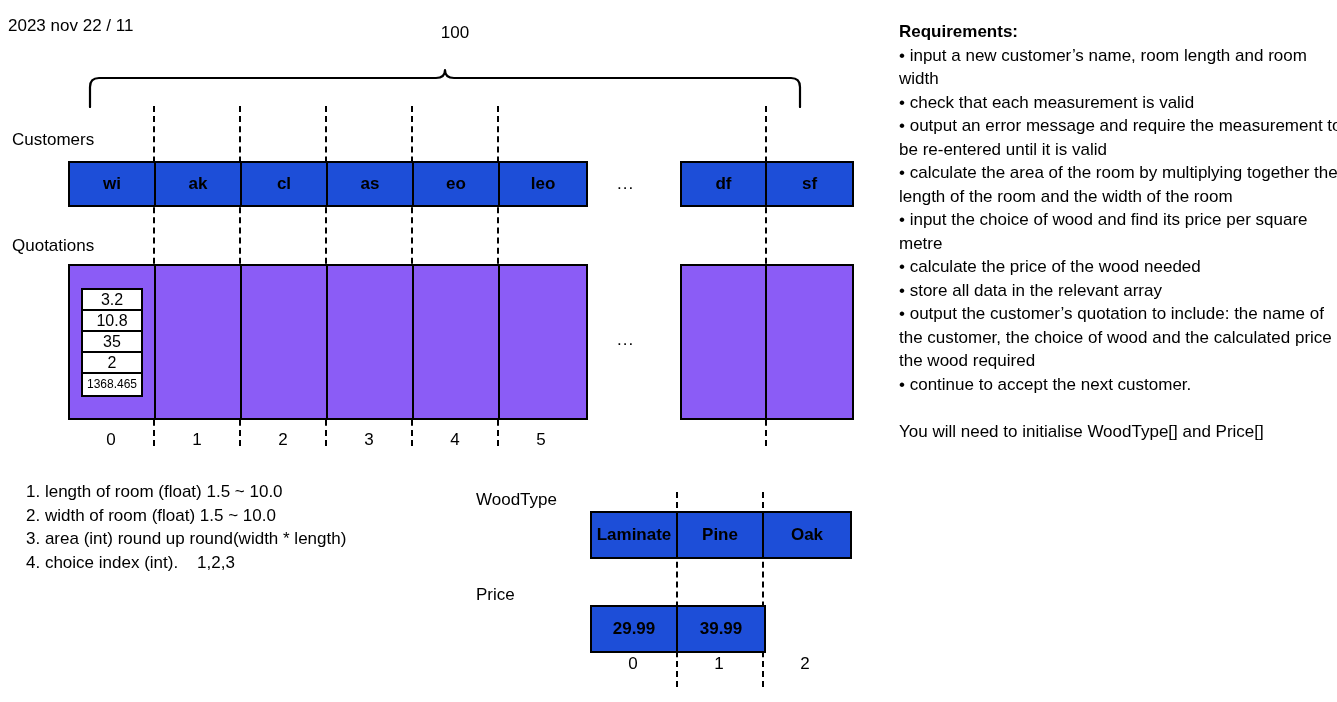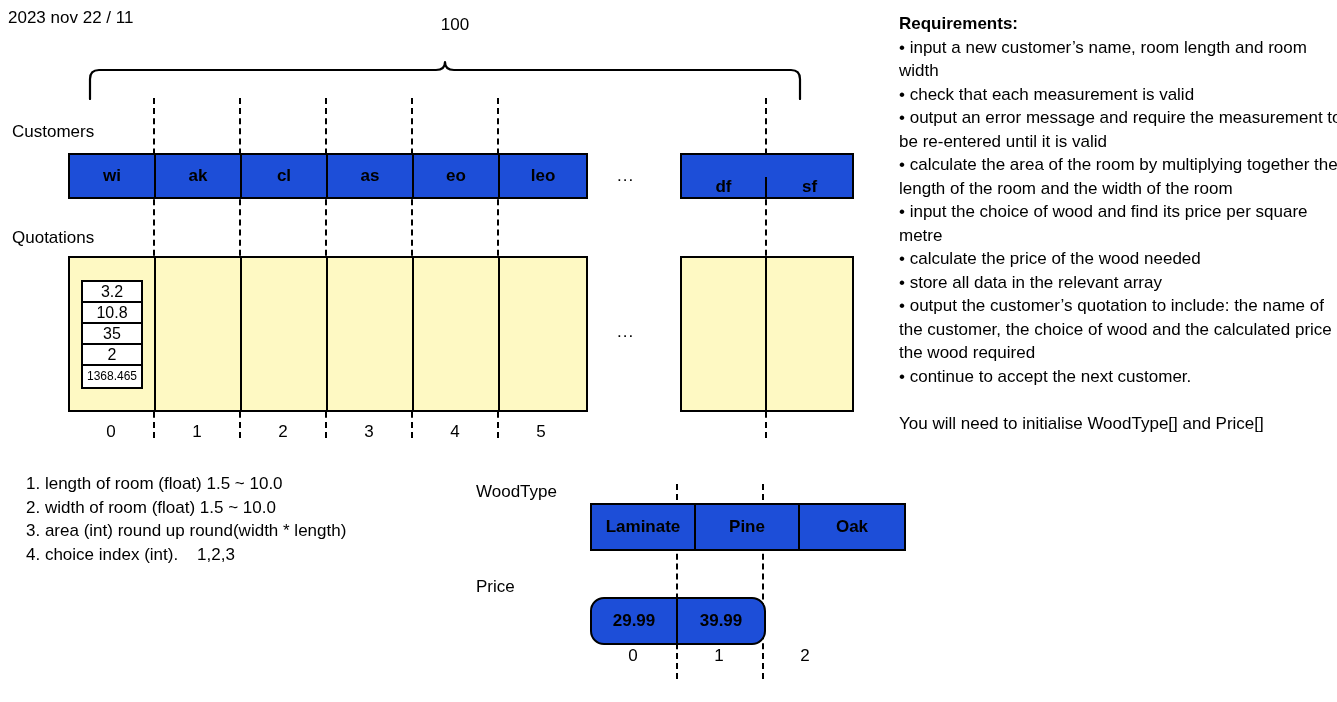--- a/index.html
+++ b/index.html
@@ -10,21 +10,21 @@
   }
   body {
     width: 1337px;
     height: 702px;
     position: relative;
     overflow: hidden;
     font-family: "Liberation Sans", sans-serif;
     color: #000000;
     -webkit-font-smoothing: antialiased;
   }
-  .abs { position: absolute; }
+  .abs { position: absolute; margin-top: 8px; }
 
   
   .date-stamp {
     left: 8px; top: 8px;
     font-size: 17px;
     line-height: 20px;
     white-space: nowrap;
   }
   .size-label {
     left: 425px; top: 15px;
@@ -70,28 +70,28 @@
     line-height: 20px;
     overflow: hidden;
     white-space: nowrap;
   }
   .cell:last-child { border-right: none; }
 
   
   #customers-row { left: 68px; top: 153px; height: 46px; }
   #customers-row .cell { width: 86px; }
 
-  #customers-row-tail { left: 680px; top: 153px; height: 46px; align-items: flex-end; }
+  #customers-row-tail { left: 680px; top: 153px; height: 46px; }
   #customers-row-tail .cell { width: 85px; }
 
   
   .quote-box {
     border: 2px solid #000;
     box-sizing: border-box;
-    background: #fef9c3;
+    background: #8b5cf6;
     display: flex;
   }
   .quote-col {
     border-right: 2px solid #000;
     box-sizing: border-box;
     position: relative;
   }
   .quote-col:last-child { border-right: none; }
 
   #quotations-box { left: 68px; top: 256px; height: 156px; }
@@ -143,23 +143,23 @@
   .ellipsis {
     font-size: 17px;
     line-height: 20px;
     letter-spacing: 1px;
   }
   #ellipsis-customers { left: 617px; top: 166px; }
   #ellipsis-quotations { left: 617px; top: 322px; }
 
   
   #woodtype-row { left: 590px; top: 503px; height: 48px; }
-  #woodtype-row .cell { width: 104px; }
-
-  #priceval-row { left: 590px; top: 597px; height: 48px; border-radius: 14px; }
+  #woodtype-row .cell { width: 86px; }
+
+  #priceval-row { left: 590px; top: 597px; height: 48px; }
   #priceval-row .cell { width: 86px; }
 
   
   #spec-list {
     left: 26px; top: 472px;
     width: 430px;
     font-size: 17px;
     line-height: 23.5px;
   }
   #spec-list .spec-item { white-space: pre; }

